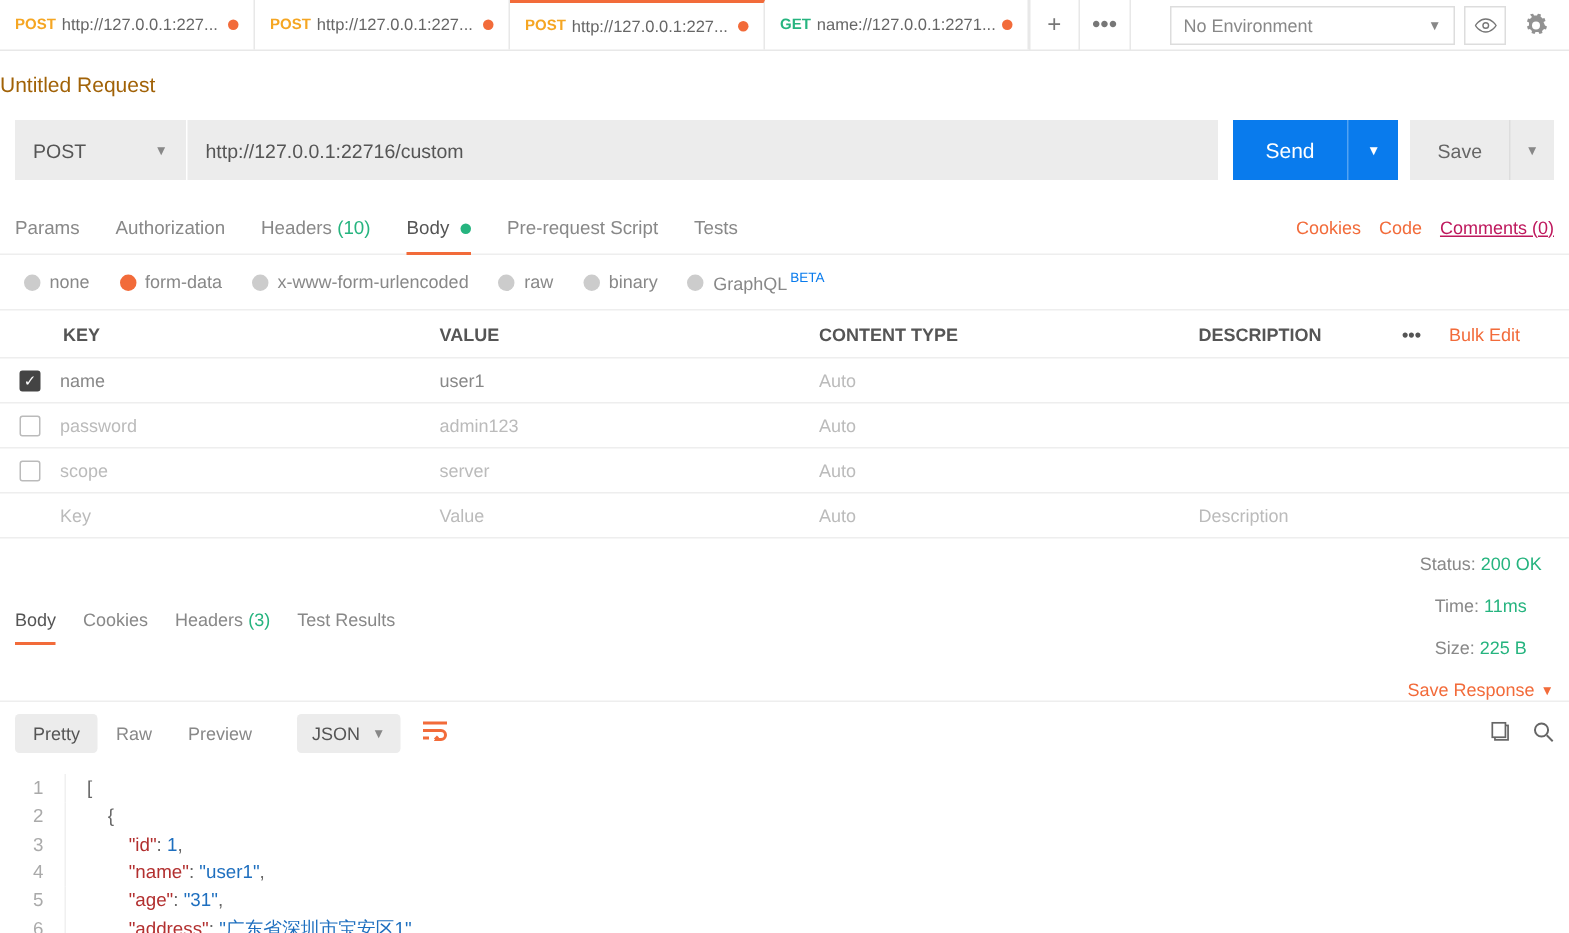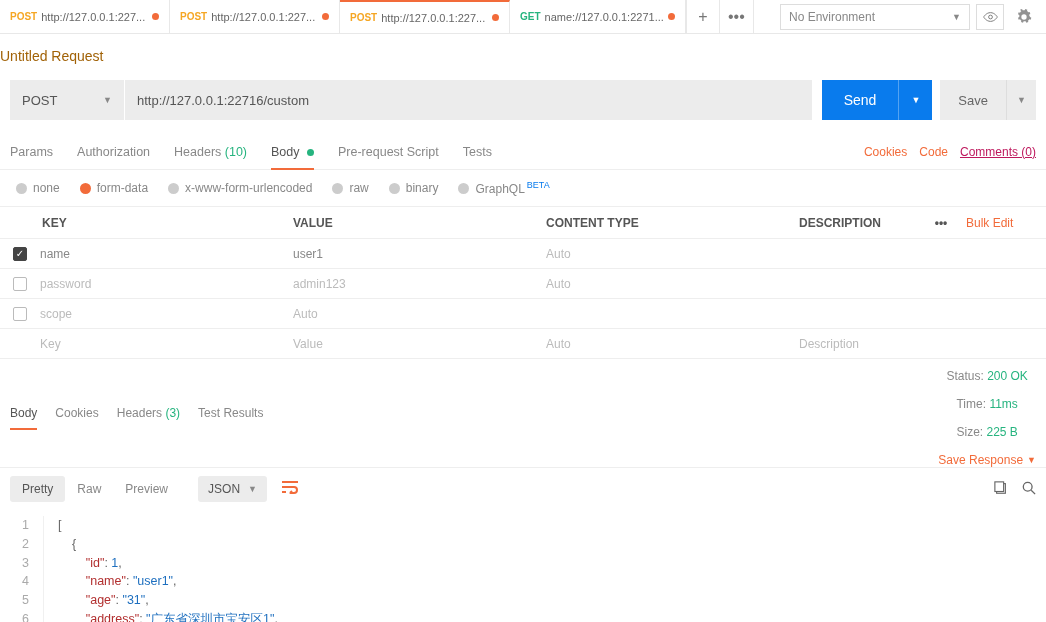--- a/index.html
+++ b/index.html
@@ -223,20 +223,21 @@
   <div class="c1 ph">password</div>
   <div class="c2 ph">admin123</div>
   <div class="c3 ph">Auto</div>
   <div class="c4"></div>
 </div>
 <div class="kvrow">
   <div class="c0">
       <span class="chk"></span>
     </div>
   <div class="c1 ph">scope</div>
+  <div class="c2 ph">server</div>
   <div class="c3 ph">Auto</div>
   <div class="c4"></div>
 </div>
 <div class="kvrow">
   <div class="c0"></div>
   <div class="c1 ph">Key</div>
   <div class="c2 ph">Value</div>
   <div class="c3 ph">Auto</div>
   <div class="c4 ph">Description</div>
 </div>

